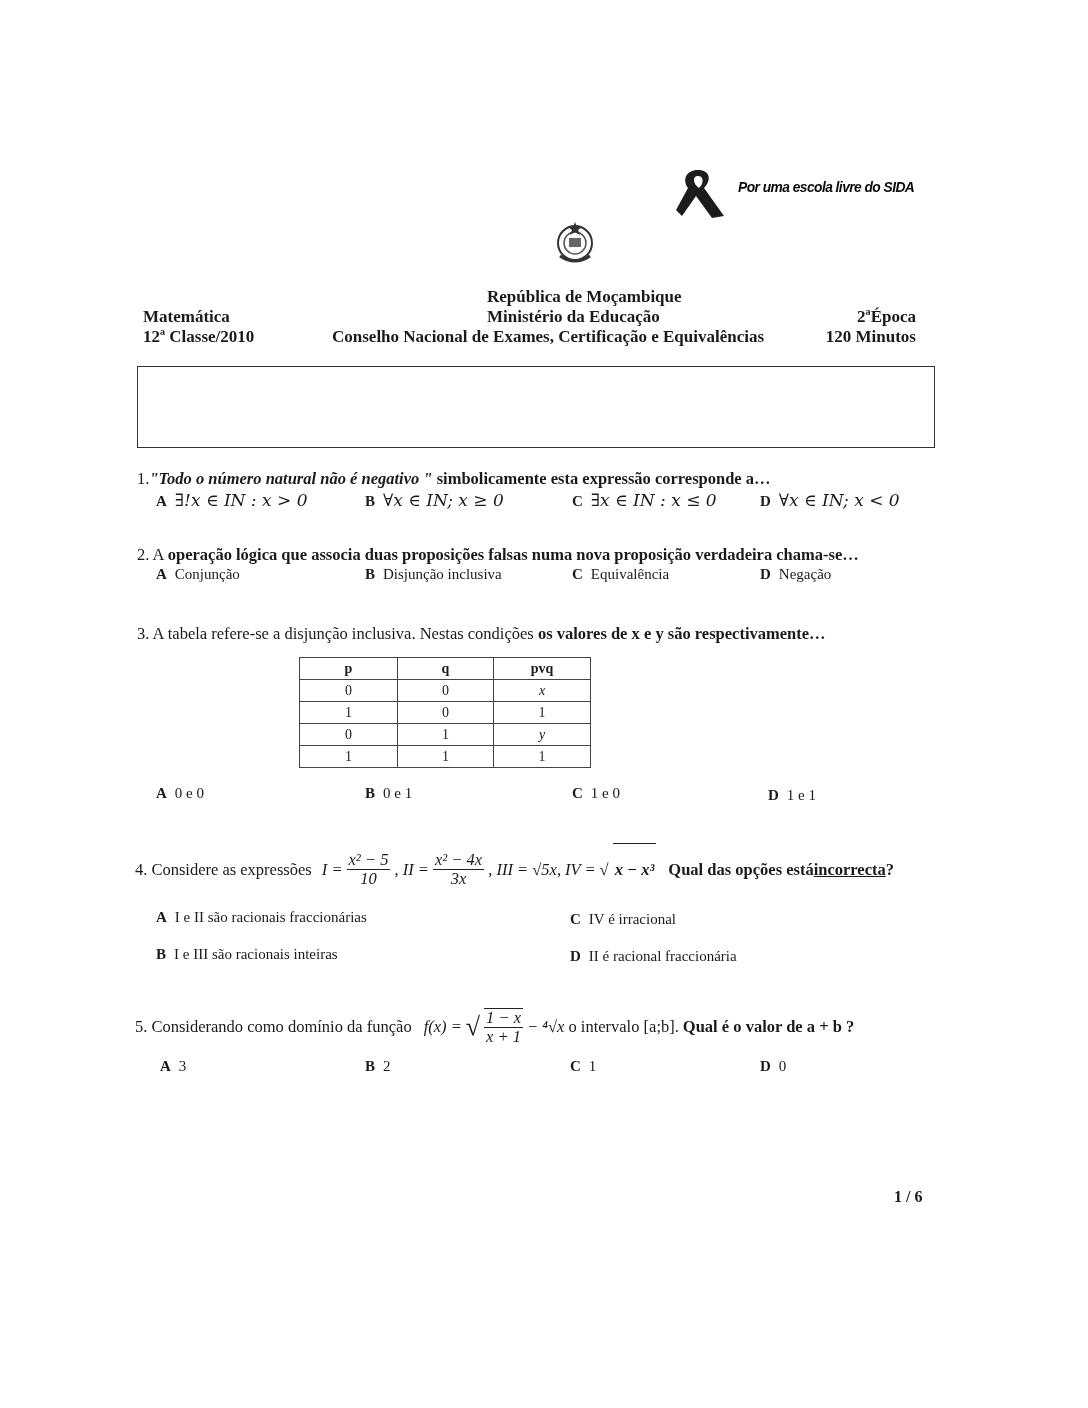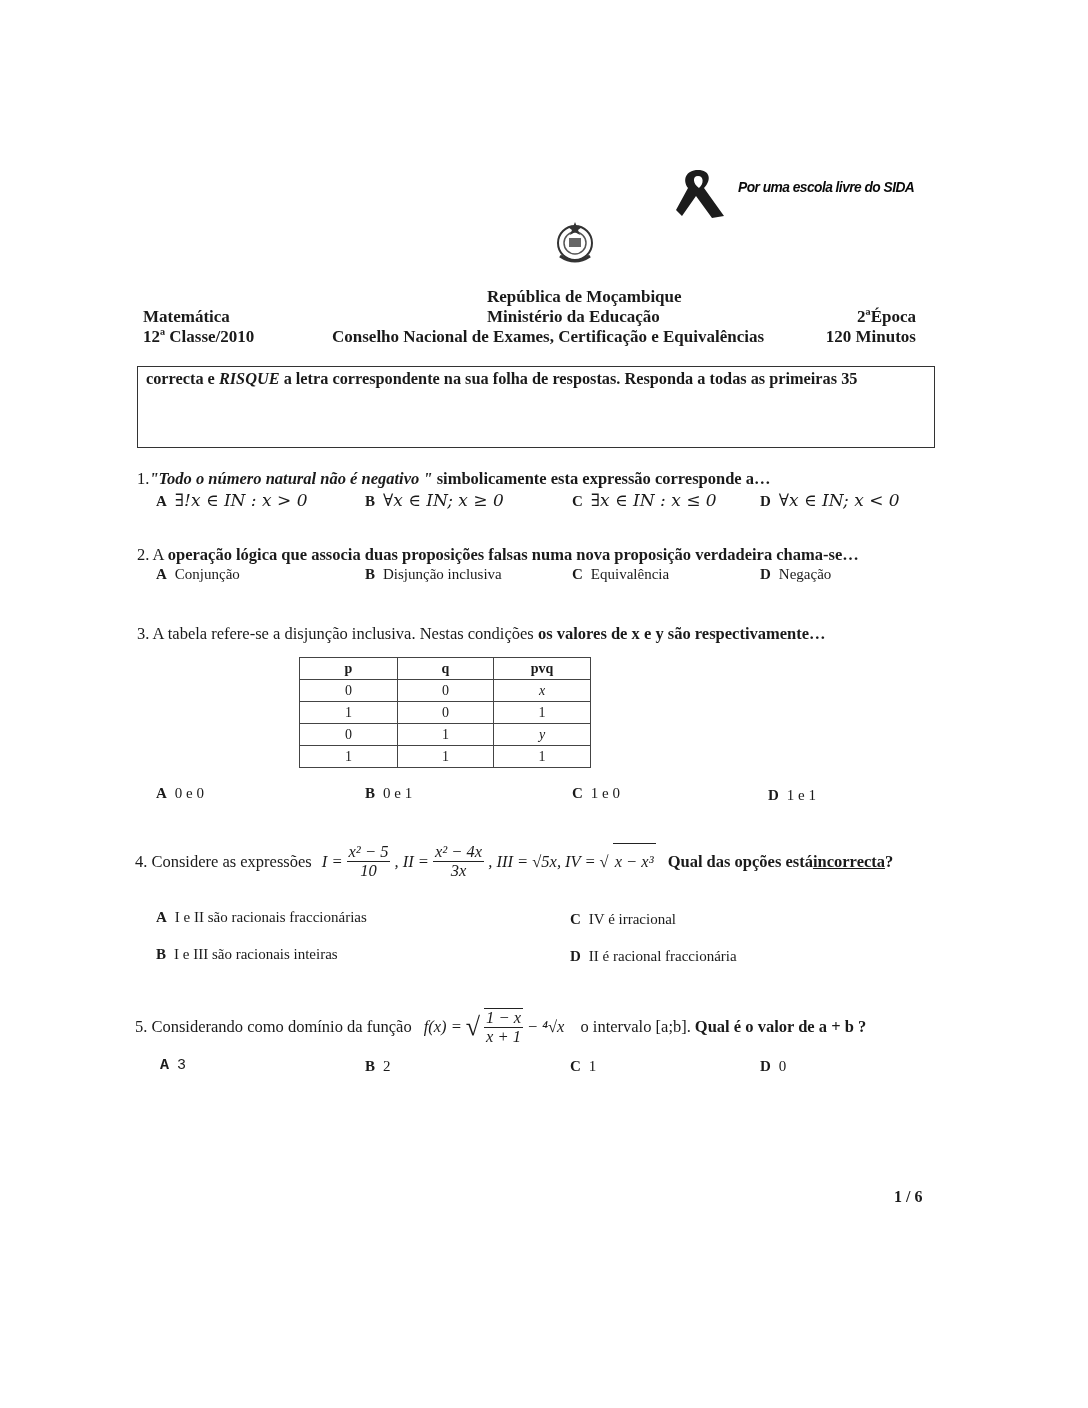--- a/index.html
+++ b/index.html
@@ -51,21 +51,21 @@
     border: 1.3px solid #444; text-align: center; padding: 0;
     height: 21px;
   }
   #tt th { font-weight: bold; }
   #tt .c1 { width: 97px; } #tt .c2 { width: 95px; } #tt .c3 { width: 96px; }
 
   
   .frac { display: inline-block; vertical-align: middle; text-align: center; font-style: italic; }
   .frac .num { display: block; border-bottom: 1px solid #222; padding: 0 2px; line-height: 18px; }
   .frac .den { display: block; line-height: 18px; }
-  .sqrt { border-top: 1px solid #222; padding: 8px 2px; font-style: italic; }
+  .sqrt { border-top: 1px solid #222; padding: 16px 2px; font-style: italic; font-weight: bold; }
   .u { text-decoration: underline; }
 
   #page-num { left: 894px; top: 1188px; font-weight: bold; font-size: 16px; }
 </style>
 </head>
 <body>
 
 <svg id="ribbon" class="abs" viewBox="0 0 66 56">
   <path d="M30 4 C18 4 14 14 20 22 L8 44 L14 50 L28 30 L44 52 L56 50 L36 22 C44 14 42 4 30 4 Z M30 10 C36 10 36 18 31 22 C25 18 24 10 30 10 Z" fill="#1c1c1c"></path>
 </svg>
@@ -81,21 +81,20 @@
 
 <div id="h-rep" class="abs hdr">República de Moçambique</div>
 <div id="h-min" class="abs hdr">Ministério da Educação</div>
 <div id="h-cons" class="abs hdr">Conselho Nacional de Exames, Certificação e Equivalências</div>
 <div id="h-subj" class="abs hdr">Matemática</div>
 <div id="h-class" class="abs hdr">12ª Classe/2010</div>
 <div id="h-epoca" class="abs hdr">2ªÉpoca</div>
 <div id="h-time" class="abs hdr">120 Minutos</div>
 
 <div id="instr" class="abs">
-  <div><span>correcta e </span><span class="i">RISQUE</span><span> a letra correspondente na sua folha de respostas. Responda a todas as primeiras 35</span></div>
 </div>
 
 <div class="abs q" style="left:137px; top:469px;">
   <span>1.</span><span class="b i">"Todo o número natural não é negativo "</span><span class="b"> simbolicamente esta expressão corresponde a…</span>
 </div>
 <div class="abs opt" style="left:156px; top:491px;"><span class="L">A</span><span class="math i">∃!x ∈ IN : x &gt; 0</span></div>
 <div class="abs opt" style="left:365px; top:491px;"><span class="L">B</span><span class="math i">∀x ∈ IN; x ≥ 0</span></div>
 <div class="abs opt" style="left:572px; top:491px;"><span class="L">C</span><span class="math i">∃x ∈ IN : x ≤ 0</span></div>
 <div class="abs opt" style="left:760px; top:491px;"><span class="L">D</span><span class="math i">∀x ∈ IN; x &lt; 0</span></div>
 
@@ -173,21 +172,21 @@
 <div class="abs q" style="left:135px; top:1008px; display:flex; align-items:center; gap:4px;">
   <span>5.</span>
     <span>Considerando como domínio da função</span>
   <span class="i" style="margin-left:8px;">f(x) =</span>
   <span style="font-size:26px; line-height:20px;">√</span>
   <span class="frac" style="border-top:1px solid #222;">
       <span class="num">1 − x</span>
       <span class="den">x + 1</span>
     </span>
   <span class="i"> − ⁴√x</span>
-  <span style="margin-left:12px;">o intervalo [a;b].</span>
+  <span style="">o intervalo [a;b].</span>
   <span class="b">Qual é o valor de a + b ?</span>
 </div>
-<div class="abs opt" style="left:160px; top:1057px;font-family:Liberation Mono, monospace;"><span class="L">A</span><span>3</span></div>
+<div class="abs opt" style="left:160px; top:1057px;"><span class="L">A</span><span>3</span></div>
 <div class="abs opt" style="left:365px; top:1057px;"><span class="L">B</span><span>2</span></div>
 <div class="abs opt" style="left:570px; top:1057px;text-align:center;"><span class="L">C</span><span>1</span></div>
 <div class="abs opt" style="left:760px; top:1057px;"><span class="L">D</span><span>0</span></div>
 
 <div id="page-num" class="abs">1 / 6</div>
 
 </body></html>

